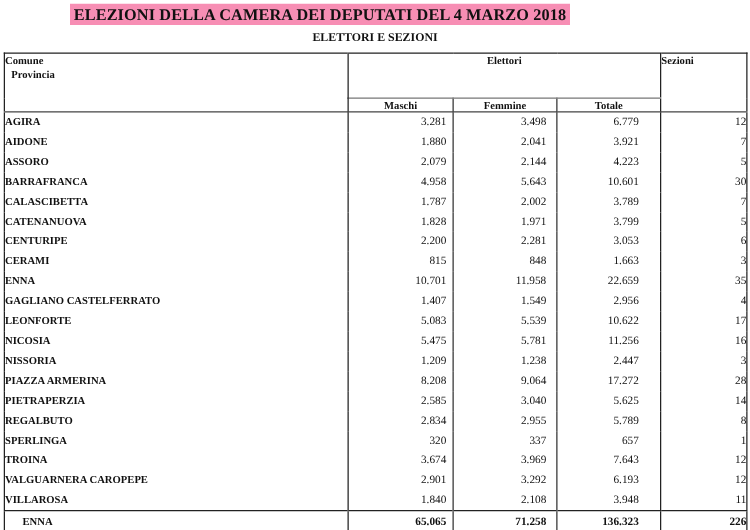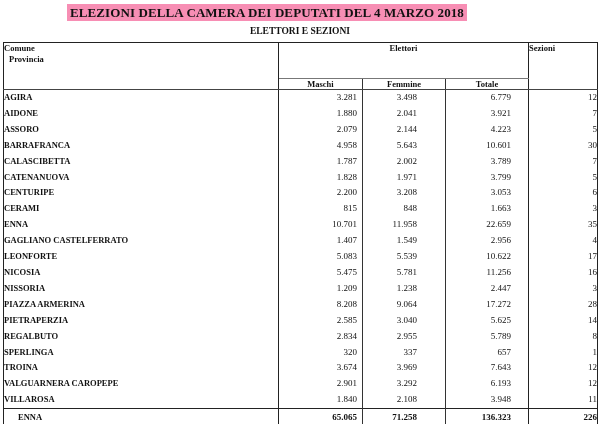--- a/index.html
+++ b/index.html
@@ -1,20 +1,20 @@
 <!DOCTYPE html>
 <html><head>
 <meta charset="utf-8">
 <style>
   html, body { margin: 0; padding: 0; background: #ffffff; }
   body {
     width: 600px; height: 424px; position: relative; overflow: hidden;
     font-family: "Liberation Serif", "DejaVu Serif", serif; color: #111;
   }
-  .title-wrap { position: absolute; top: 3px; left: 0; width: 512px; text-align: center; margin-left: 11px; }
+  .title-wrap { position: absolute; top: 3px; left: 0; width: 512px; text-align: center; }
   .title {
     display: inline-block; font-weight: bold; font-size: 13px; letter-spacing: 0.1px;
     background: #f78eb4; padding: 1px 3px 1px 3px; line-height: 15px;
   }
   .subtitle {
     position: absolute; top: 25px; left: 0; width: 600px; text-align: center;
     font-weight: bold; font-size: 9.5px; line-height: 12px;
   }
   table.data {
     position: absolute; top: 42px; left: 3px; width: 594px;
@@ -44,21 +44,21 @@
   th.h-sub {
     height: 10px; line-height: 10px; text-align: center; font-size: 8.5px;
     border-bottom: 1.5px solid #444;
     margin-left: 18px;
   }
   th.h-sub.b-r, td.b-r { border-right: 1px solid #333; }
   tr.row td { height: 15.9px; line-height: 15.9px; }
   td.comune { padding-left: 8px; font-weight: bold; font-size: 8.5px; white-space: nowrap; border-right: 1.5px solid #222; }
   td.num { text-align: right; padding-right: 5px; font-size: 9px; }
   td.num.maschi { padding-right: 5px; }
-  td.num.femmine { padding-right: 28px; }
+  td.num.femmine { padding-right: 8px; }
   td.num.totale { padding-right: 17px; }
   td.sez { text-align: right; padding-right: 4px; border-left: 1.5px solid #222; }
   tr.total td {
     border-top: 1.5px solid #222; height: 17px; line-height: 17px; font-weight: bold;
   }
   tr.total td.comune { padding-left: 14px; }
 </style>
 </head>
 <body>
 
@@ -129,21 +129,21 @@
       <tr class="row">
         <td class="comune">CATENANUOVA</td>
         <td class="num maschi b-r">1.828</td>
         <td class="num femmine b-r">1.971</td>
         <td class="num totale">3.799</td>
         <td class="sez">5</td>
       </tr>
       <tr class="row">
         <td class="comune">CENTURIPE</td>
         <td class="num maschi b-r">2.200</td>
-        <td class="num femmine b-r">3.208</td>
+        <td class="num femmine b-r">2.281</td>
         <td class="num totale">3.053</td>
         <td class="sez">6</td>
       </tr>
       <tr class="row">
         <td class="comune">CERAMI</td>
         <td class="num maschi b-r">815</td>
         <td class="num femmine b-r">848</td>
         <td class="num totale">1.663</td>
         <td class="sez">3</td>
       </tr>

